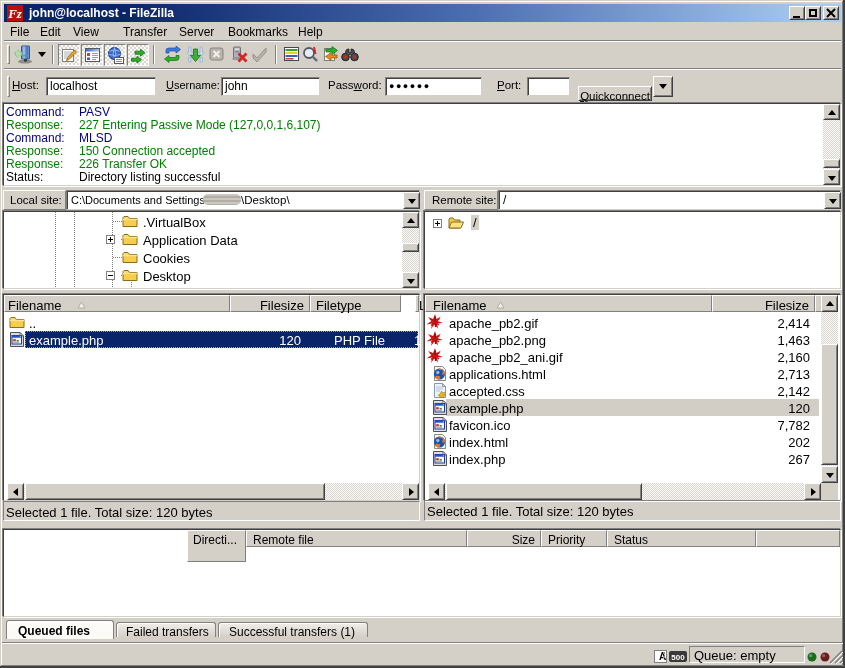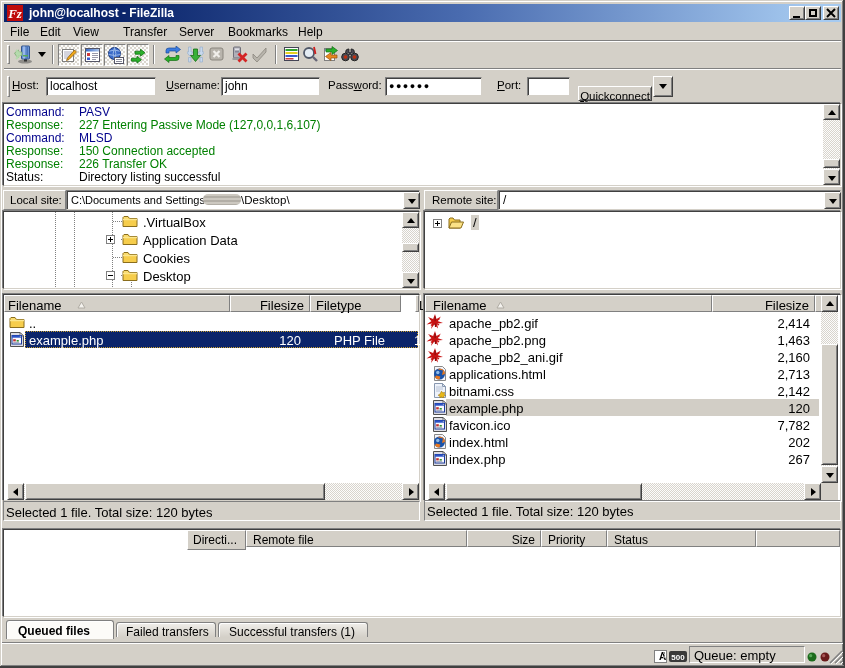--- a/index.html
+++ b/index.html
@@ -450,21 +450,21 @@
       <svg class="abs ric" width="16" height="15">
         <use href="#ffox"></use>
       </svg>
       <span class="abs rname">applications.html</span>
       <span class="abs rsize">2,713</span>
     </div>
   <div class="rrow abs" style="top:87px;">
       <svg class="abs ric" width="16" height="15">
         <use href="#cssicon"></use>
       </svg>
-      <span class="abs rname">bitnami.css</span>
+      <span class="abs rname">accepted.css</span>
       <span class="abs rsize">2,142</span>
     </div>
   <div class="rrow abs" style="top:104px;">
       <div class="abs" style="left:21px;top:0;width:373px;height:17px;background:#d2cec6;"></div>
       <svg class="abs ric" width="16" height="15">
         <use href="#phpicon"></use>
       </svg>
       <span class="abs rname">example.php</span>
       <span class="abs rsize">120</span>
     </div>
@@ -515,21 +515,21 @@
 </div>
 
 <div class="abs sunken" style="left:3px;top:501px;width:417px;height:20px;font-size:13px;">
     <span class="abs" style="left:2px;top:3px;">Selected 1 file. Total size: 120 bytes</span>
   </div>
 <div class="abs sunken" style="left:424px;top:500px;width:417px;height:21px;font-size:13px;">
     <span class="abs" style="left:2px;top:3px;">Selected 1 file. Total size: 120 bytes</span>
   </div>
 
 <div id="queue" class="abs" style="left:3px;top:529px;width:838px;height:88px;background:#fff;border:1px solid;border-color:#404040 #d4d0c8 #d4d0c8 #404040;box-shadow:-1px -1px 0 #808080, 1px 1px 0 #fff;">
-  <div class="colhead abs" style="left:183px;top:0;width:59px;height:20px;">
+  <div class="colhead abs" style="left:183px;top:0;width:59px;height:32px;">
       <span class="abs" style="left:5px;top:2px;">Directi...</span>
     </div>
   <div class="colhead abs" style="left:242px;top:0;width:221px;height:17px;">
       <span class="abs" style="left:6px;top:2px;">Remote file</span>
     </div>
   <div class="colhead abs" style="left:463px;top:0;width:74px;height:17px;">
       <span class="abs" style="right:5px;top:2px;">Size</span>
     </div>
   <div class="colhead abs" style="left:537px;top:0;width:66px;height:17px;">
       <span class="abs" style="left:6px;top:2px;">Priority</span>

